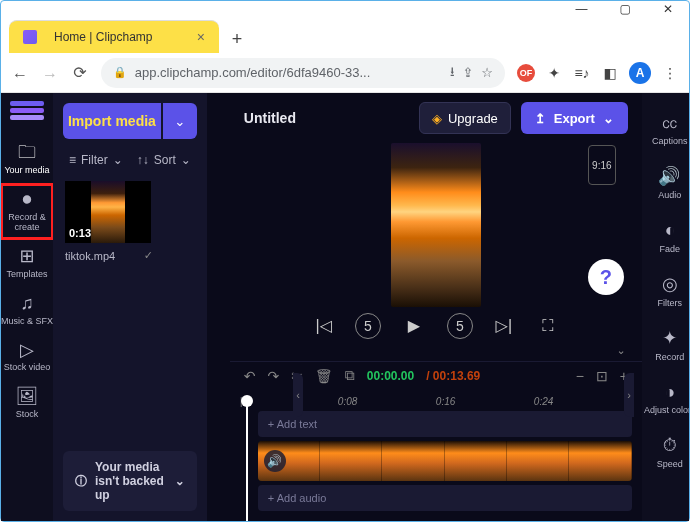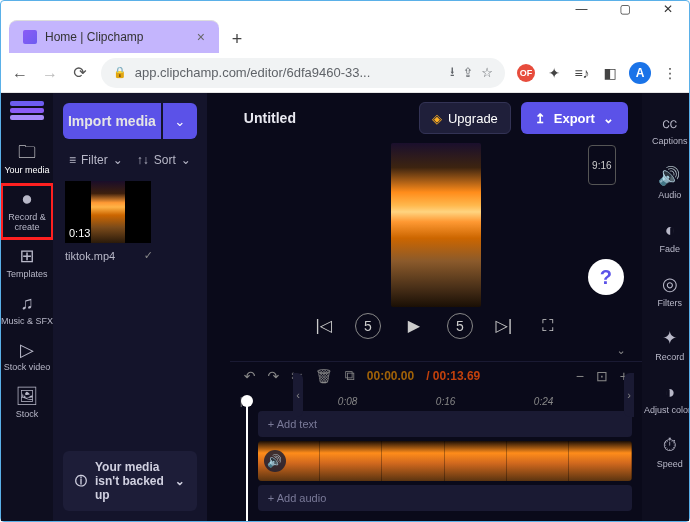--- a/index.html
+++ b/index.html
@@ -1,21 +1,21 @@
 <!DOCTYPE html>
 <html><head>
 <meta charset="utf-8">
 <style>
 * { margin: 0; padding: 0; box-sizing: border-box; font-family: -apple-system, BlinkMacSystemFont, "Segoe UI", Arial, sans-serif; }
 body { width: 690px; height: 522px; overflow: hidden; background: #fff; }
 .browser-frame { width: 100%; height: 100%; display: flex; flex-direction: column; border: 1px solid #5ab0e8; border-radius: 4px; }
 .titlebar { height: 16px; display: flex; justify-content: flex-end; align-items: center; gap: 32px; padding-right: 16px; color: #333; font-size: 12px; }
 .titlebar span { cursor: pointer; }
 .tab-strip { height: 36px; display: flex; align-items: flex-end; padding-left: 8px; gap: 4px; }
-.tab { background: #c4b5fd; border-radius: 8px 8px 0 0; padding: 8px 14px; display: flex; align-items: center; gap: 8px; font-size: 12px; color: #333; min-width: 210px; border-top: 1px solid #ddd; }
+.tab { background: #fde047; border-radius: 8px 8px 0 0; padding: 8px 14px; display: flex; align-items: center; gap: 17px; font-size: 12px; color: #333; min-width: 210px; border-top: 1px solid #ddd; }
 .tab-icon { width: 14px; height: 14px; background: linear-gradient(135deg,#8b5cf6,#6d5cf0); border-radius: 2px; }
 .tab-close { margin-left: auto; font-size: 14px; color: #666; cursor: pointer; }
 .newtab { width: 28px; height: 28px; display: flex; align-items: center; justify-content: center; font-size: 18px; color: #444; cursor: pointer; }
 .addr-bar { height: 40px; display: flex; align-items: center; gap: 12px; padding: 0 10px; border-bottom: 1px solid #e5e5e5; }
 .nav-ico { width: 18px; height: 18px; display: flex; align-items: center; justify-content: center; color: #555; font-size: 16px; cursor: pointer; }
 .url-field { flex: 1; background: #f1f3f4; border-radius: 16px; height: 30px; display: flex; align-items: center; padding: 0 12px; gap: 8px; color: #5f6368; font-size: 13px; overflow: hidden; }
 .url-field .lock { font-size: 11px; }
 .url-field .txt { flex: 1; white-space: nowrap; overflow: hidden; }
 .url-right { display: flex; gap: 10px; align-items: center; }
 .ext-ico { width: 18px; height: 18px; display: flex; align-items: center; justify-content: center; font-size: 14px; color: #444; }
@@ -26,51 +26,51 @@
 .logo { width: 34px; height: 24px; margin-bottom: 10px; display: flex; flex-direction: column; gap: 2px; }
 .logo div { height: 5px; background: #6d5cf0; border-radius: 2px; }
 .logo div:nth-child(2){ background:#8b5cf6; }
 .logo div:nth-child(3){ background:#a78bfa; }
 .lnitem { width: 52px; padding: 6px 0; display: flex; flex-direction: column; align-items: center; gap: 3px; color: #b8b8c8; font-size: 9px; cursor: pointer; text-align: center; line-height: 1.1; }
 .lnitem.active { color: #fff; }
 .lnitem .ic { font-size: 18px; height: 20px; display: flex; align-items: center; }
 .lnitem.highlight { outline: 3px solid #ff2020; outline-offset: -2px; }
 .mediapanel { width: 242px; background: #14142b; display: flex; flex-direction: column; padding: 10px; position: relative; }
 .importrow { display: flex; gap: 2px; margin-bottom: 10px; }
-.importbtn { flex: 1; background: #5b52e8; color: #e5e5e5; border: none; border-radius: 6px 0 0 6px; height: 36px; font-size: 14px; font-weight: 600; cursor: pointer; }
+.importbtn { flex: 1; background: #5b52e8; color: #fde047; border: none; border-radius: 6px 0 0 6px; height: 36px; font-size: 14px; font-weight: 600; cursor: pointer; }
 .importdd { width: 34px; background: #5b52e8; border: none; border-radius: 0 6px 6px 0; color: #fff; cursor: pointer; display: flex; align-items: center; justify-content: center; }
 .filtersort { display: flex; gap: 14px; padding: 4px 6px 12px; color: #b8b8c8; font-size: 12px; }
 .fsbtn { display: flex; align-items: center; gap: 5px; cursor: pointer; }
 .mediagrid { display: flex; flex-wrap: wrap; gap: 8px; padding: 2px; }
 .clip { width: 88px; }
 .thumb { width: 86px; height: 62px; background: linear-gradient(to bottom, #1a0d05 0%, #1a0d05 18%, #ff8c1a 18%, #ffb347 30%, #d2691e 48%, #8b4513 65%, #5b3410 85%); border-radius: 4px; position: relative; display:flex; }
 .thumb .left{width:30%;background:#000;}
 .thumb .center{flex:1;background: linear-gradient(to bottom, #1a0d2a 0%, #3d1f0d 20%, #ff9933 35%, #ffb347 42%, #cc6600 55%, #7a4a1a 75%, #2a1a0a 100%);}
 .thumb .right{width:30%;background:#000;}
-.dur { position: absolute; left: 4px; bottom: 4px; color: #fff; font-size: 11px; font-weight: 400; text-shadow: 0 0 3px #000; }
+.dur { position: absolute; left: 4px; bottom: 4px; color: #fff; font-size: 11px; font-weight: 700; text-shadow: 0 0 3px #000; }
 .clipname { display: flex; align-items: center; gap: 6px; color: #b8b8c8; font-size: 11px; padding-top: 6px; }
 .clipname .chk { margin-left: auto; color: #888; }
 .backupbar { margin-top: auto; background: #1d1d38; border-radius: 6px; padding: 9px 12px; display: flex; align-items: center; gap: 8px; color: #d0d0e0; font-size: 12px; font-weight: 600; }
 .stage { flex: 1; display: flex; flex-direction: column; background: #0a0a1a; position: relative; margin-left: 23px; }
 .topbar { height: 54px; display: flex; align-items: center; padding: 0 14px; gap: 10px; }
 .projname { color: #e8e8f0; font-size: 14px; font-weight: 600; }
 .upgrade { background: #1f1f3a; border: 1px solid #333355; color: #fff; border-radius: 6px; height: 32px; padding: 0 12px; display: flex; align-items: center; gap: 6px; font-size: 13px; cursor: pointer; }
 .upgrade .diamond { color: #ffb020; }
 .export { background: #5b52e8; color: #fff; border-radius: 6px; height: 32px; padding: 0 14px; display: flex; align-items: center; gap: 8px; font-size: 13px; font-weight: 600; cursor: pointer; }
 .canvas { flex: 1; display: flex; align-items: center; justify-content: center; position: relative; }
 .preview { width: 90px; height: 164px; background: linear-gradient(to bottom, #1a0f2d 0%, #3d2410 15%, #ff8c1a 30%, #ffb84d 38%, #ffd480 42%, #ff9933 48%, #cc6600 58%, #8b5a2b 72%, #4a3018 88%, #1a0f05 100%); border-radius: 2px; }
 .aspect { position: absolute; top: 2px; right: 26px; border: 1px solid #555; border-radius: 4px; width: 28px; height: 40px; display: flex; align-items: center; justify-content: center; color: #ccc; font-size: 10px; cursor: pointer; }
 .helpfab { position: absolute; right: 18px; bottom: 12px; width: 36px; height: 36px; border-radius: 50%; background: #fff; display: flex; align-items: center; justify-content: center; color: #5b52e8; font-size: 20px; font-weight: 800; cursor: pointer; }
 .playbar { height: 40px; display: flex; align-items: center; justify-content: center; gap: 18px; color: #ccc; }
 .pbtn { width: 26px; height: 26px; display: flex; align-items: center; justify-content: center; cursor: pointer; font-size: 14px; border: 1.5px solid #888; border-radius: 50%; }
 .pbtn.noborder { border: none; font-size: 16px; }
 .pbtn.play { width: 30px; height: 30px; }
 .expandrow { height: 18px; display: flex; justify-content: flex-end; padding-right: 16px; color: #888; font-size: 11px; }
 .tltools { height: 30px; display: flex; align-items: center; gap: 12px; padding: 0 14px; color: #888; font-size: 14px; border-top: 1px solid #1a1a33; }
-.tltools .tc { color: #a16207; font-weight: 600; font-size: 12px; }
+.tltools .tc { color: #22c55e; font-weight: 600; font-size: 12px; }
 .tltools .td { color: #c2410c; font-weight: 600; font-size: 12px; }
 .tltools .sp { flex: 1; }
 .ttrack { position: relative; padding: 0 10px 6px 10px; }
 .ruler { display: flex; color: #888; font-size: 10px; height: 18px; align-items: flex-end; }
 .ruler span { width: 98px; font-style: italic; }
 .playhead { position: absolute; left: 16px; top: 12px; bottom: 0; width: 2px; background: #fff; }
 .playhead::before { content: ""; position: absolute; top: -6px; left: -5px; width: 12px; height: 12px; background: #fff; border-radius: 50%; }
 .trow { height: 26px; background: #1a1a33; border-radius: 4px; margin: 4px 0 4px 18px; display: flex; align-items: center; padding-left: 10px; color: #7a7a99; font-size: 11px; position: relative; }
 .trow.vid { height: 40px; overflow: hidden; background: #2a1a0a; padding: 0; }
 .trow.vid .frames { display: flex; height: 100%; width: 100%; }

